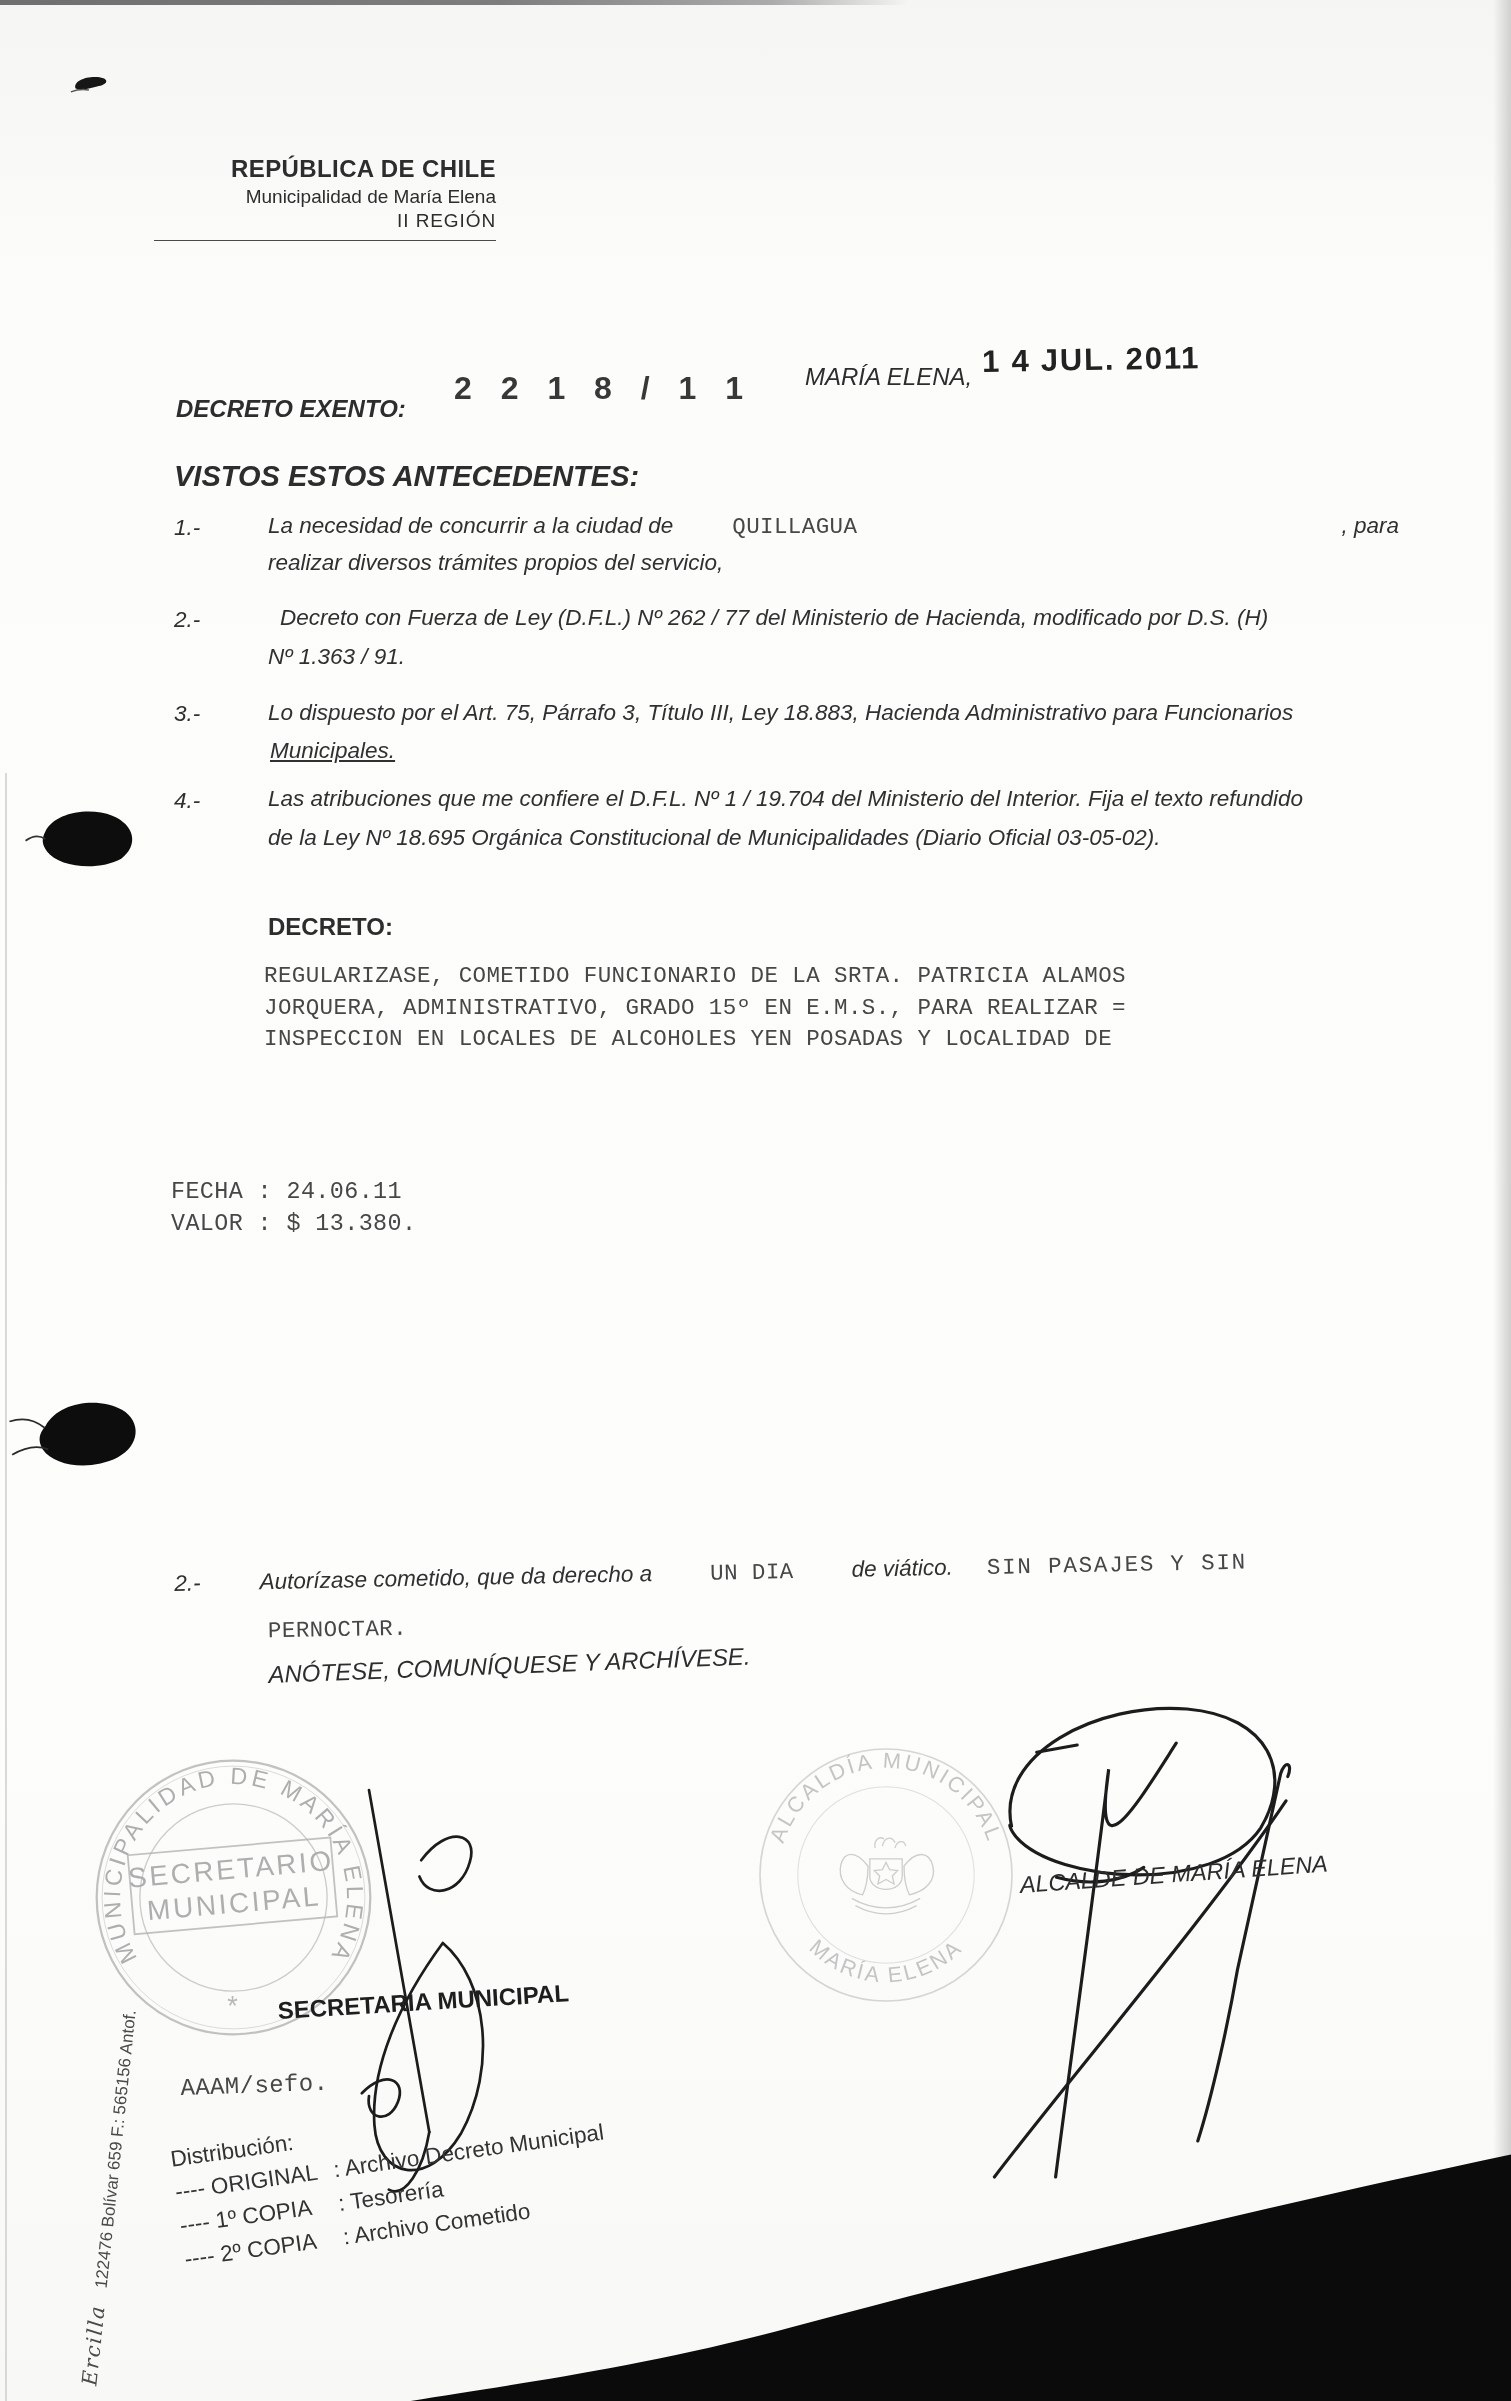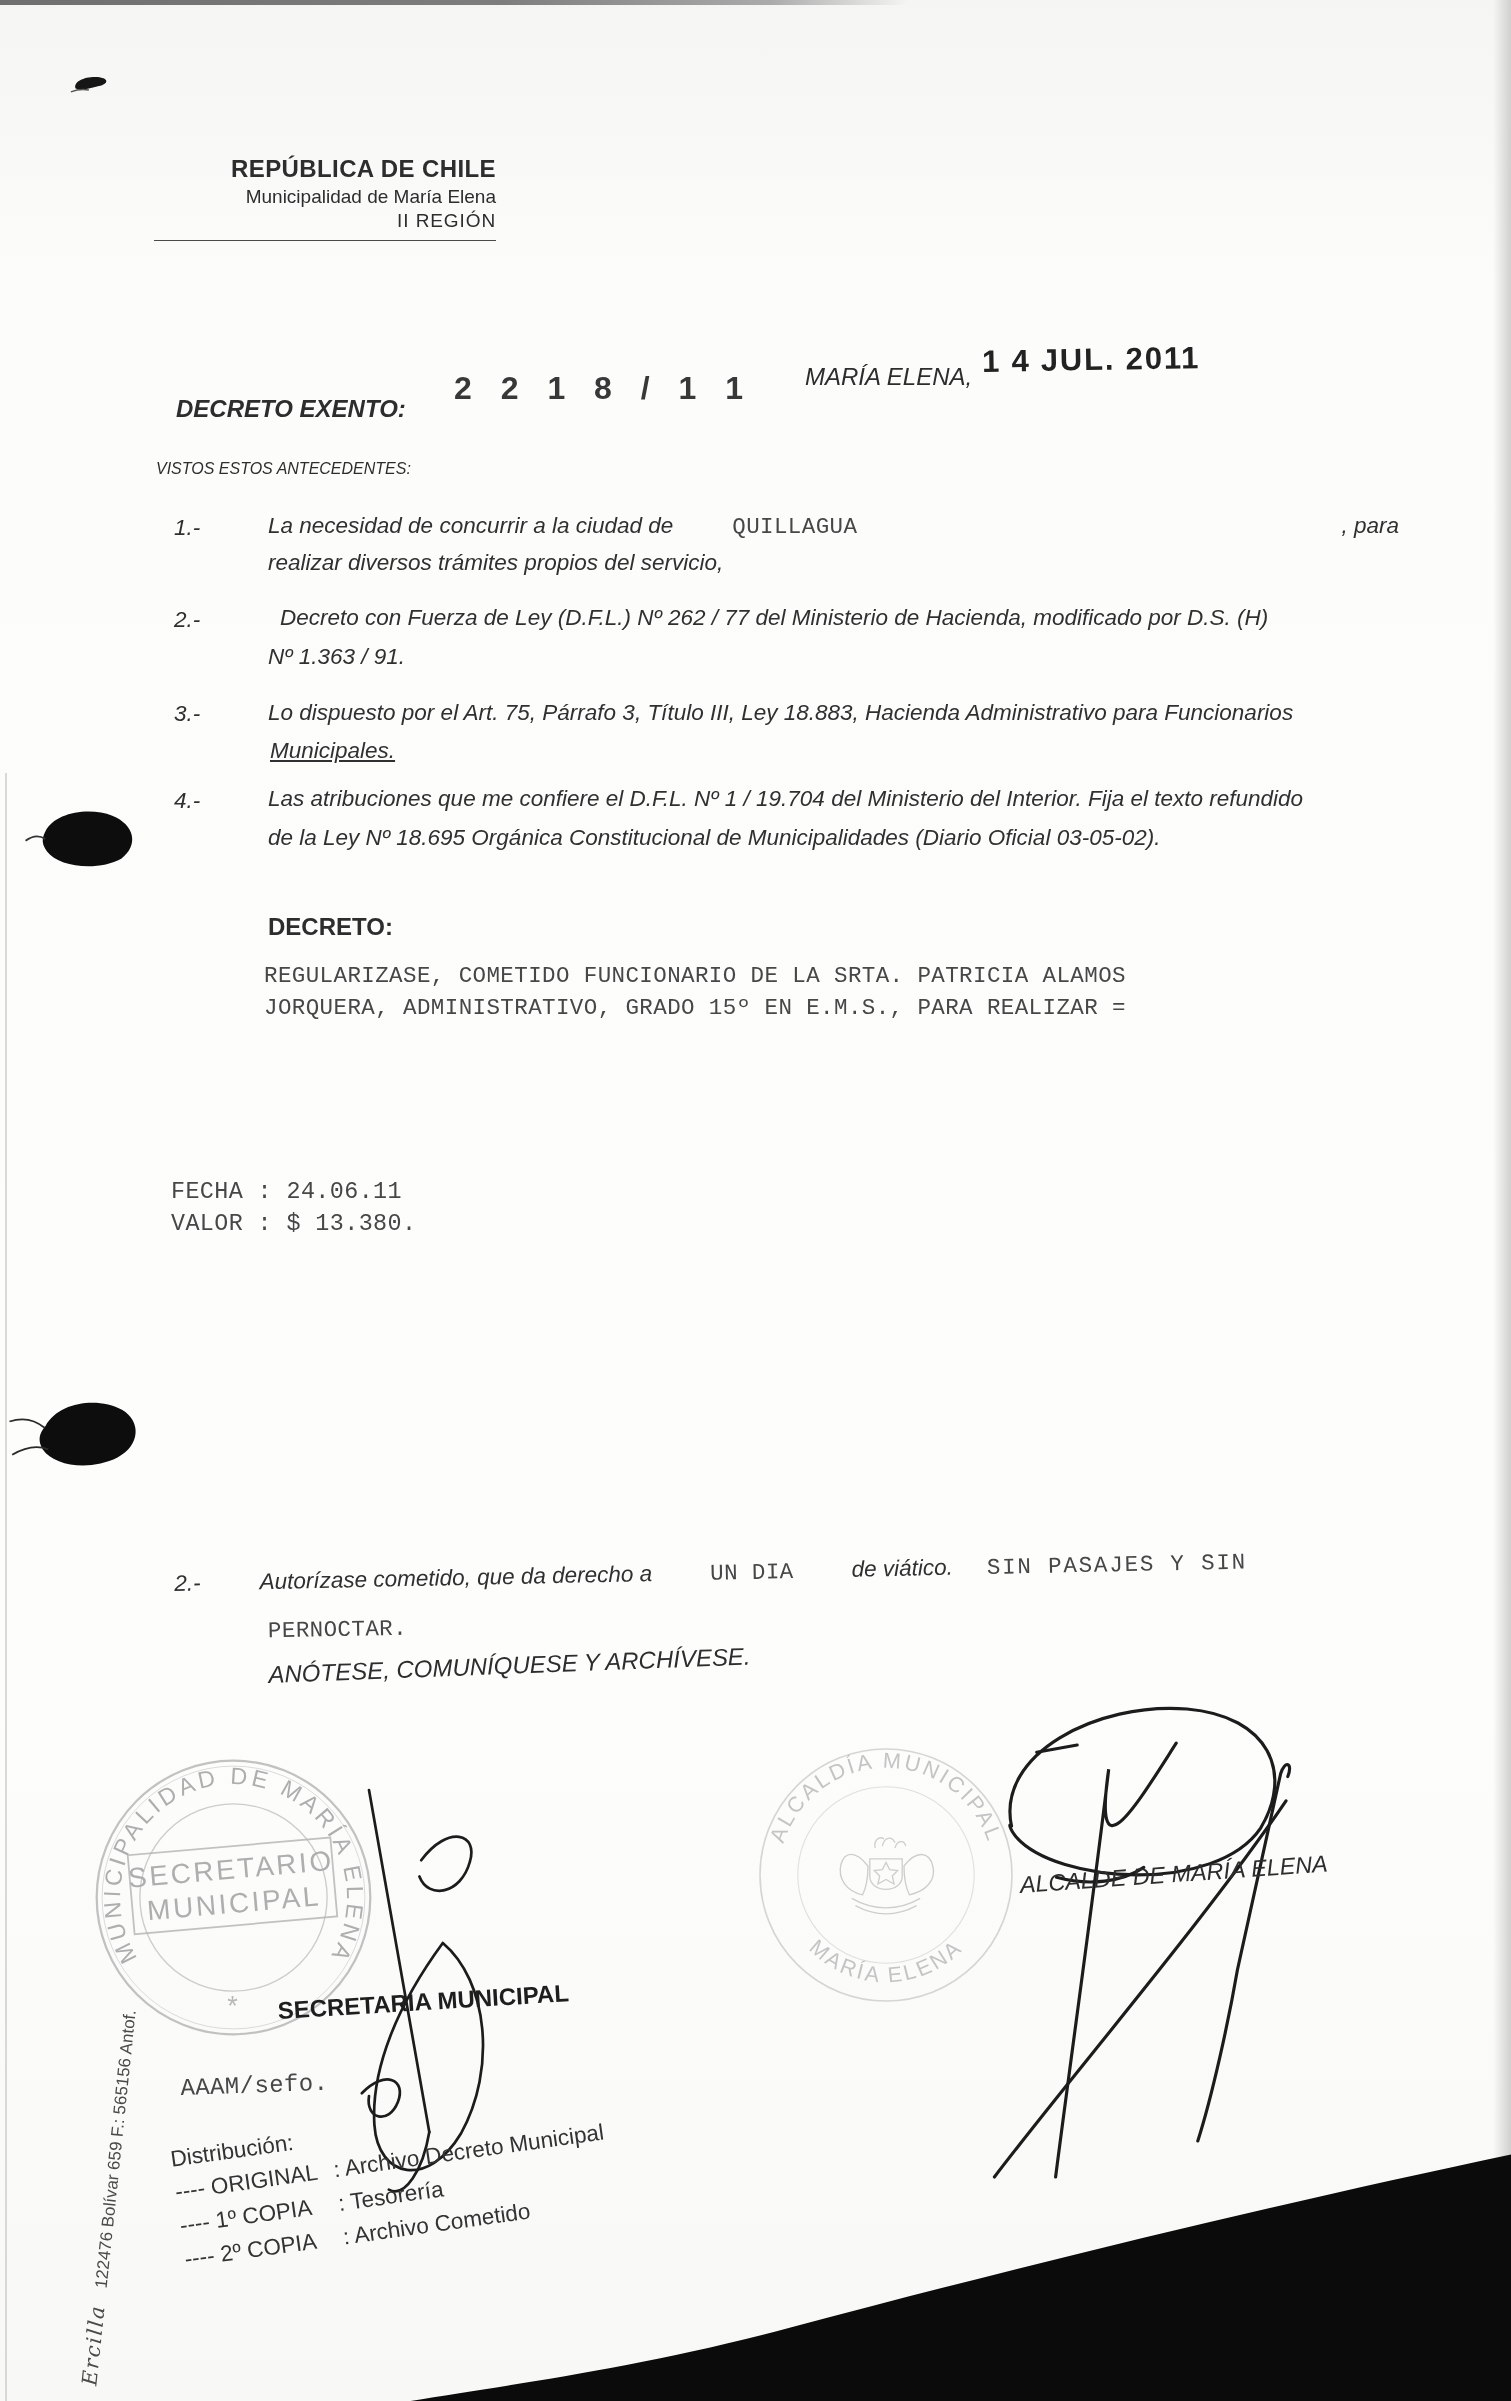--- a/index.html
+++ b/index.html
@@ -31,21 +31,21 @@
     <div style="font-size:19px;margin-top:2.7px;">Municipalidad de María Elena</div>
     <div style="font-size:19px;margin-top:2.7px;letter-spacing:0.9px;">II REGIÓN</div>
     <div style="border-bottom:1.8px solid #4a4a4a;margin-top:8px;"></div>
   </div>
 
   <div class="abs line it b" style="left:176px;top:396px;font-size:24px;">DECRETO EXENTO:</div>
   <div class="abs line mono b stamp-ink" style="left:454px;top:372px;font-size:32px;letter-spacing:10px;">2 2 1 8 / 1 1</div>
   <div class="abs line it" style="left:805px;top:364px;font-size:24px;font-style:italic;">MARÍA ELENA,</div>
   <div class="abs line b" style="left:982px;top:344px;font-size:31px;letter-spacing:1.8px;color:#222;transform:rotate(-1deg);">1 4 JUL. 2011</div>
 
-  <div class="abs line it" style="left:156px;top:461px;font-size:16px;">VISTOS ESTOS ANTECEDENTES:</div>
+  <div class="abs line it" style="left:174px;top:461px;font-size:29px;font-weight:bold;">VISTOS ESTOS ANTECEDENTES:</div>
 
   <div class="abs line num" style="left:174px;top:516px;">1.-</div>
   <div class="abs flexline" style="left:268px;top:514px;width:1131px;">
     <span class="body-line line">La necesidad de concurrir a la ciudad de</span>
     <span class="tw typed line" style="margin-left:59px;">QUILLAGUA</span>
     <span class="body-line line" style="margin-left:auto;">, para</span>
   </div>
   <div class="abs line body-line" style="left:268px;top:551px;">realizar diversos trámites propios del servicio,</div>
 
   <div class="abs line num" style="left:174px;top:608px;">2.-</div>
@@ -57,20 +57,21 @@
   <div class="abs line body-line" style="left:270px;top:739px;text-decoration:underline;">Municipales.</div>
 
   <div class="abs line num" style="left:174px;top:789px;">4.-</div>
   <div class="abs line body-line" style="left:268px;top:787px;">Las atribuciones que me confiere el D.F.L. Nº 1 / 19.704 del Ministerio del Interior. Fija el texto refundido</div>
   <div class="abs line body-line" style="left:268px;top:826px;">de la Ley Nº 18.695 Orgánica Constitucional de Municipalidades (Diario Oficial 03-05-02).</div>
 
   <div class="abs line b" style="left:268px;top:914px;font-size:24px;">DECRETO:</div>
   <div class="abs" style="left:264px;top:961px;">
     <div class="tw line" style="line-height:31.5px;text-align:right;">REGULARIZASE, COMETIDO FUNCIONARIO DE LA SRTA. PATRICIA ALAMOS</div>
     <div class="tw line" style="line-height:31.5px;">JORQUERA, ADMINISTRATIVO, GRADO 15º EN E.M.S., PARA REALIZAR =</div>
+    <div class="tw line" style="line-height:31.5px;">INSPECCION EN LOCALES DE ALCOHOLES YEN POSADAS Y LOCALIDAD DE</div>
   </div>
 
   <div class="abs line tw" style="left:171px;top:1180px;font-size:23.4px;">FECHA : 24.06.11</div>
   <div class="abs line tw" style="left:171px;top:1212px;font-size:23.4px;">VALOR : $ 13.380.</div>
 
   <div class="abs flexline" style="left:174px;top:1572px;width:1176px;transform:rotate(-1.2deg);transform-origin:left top;">
     <span class="num line">2.-</span>
     <span class="body-line line" style="margin-left:59px;">Autorízase cometido, que da derecho a</span>
     <span class="tw typed line" style="margin-left:58px;">UN DIA</span>
     <span class="body-line line" style="margin-left:58px;">de viático.</span>

